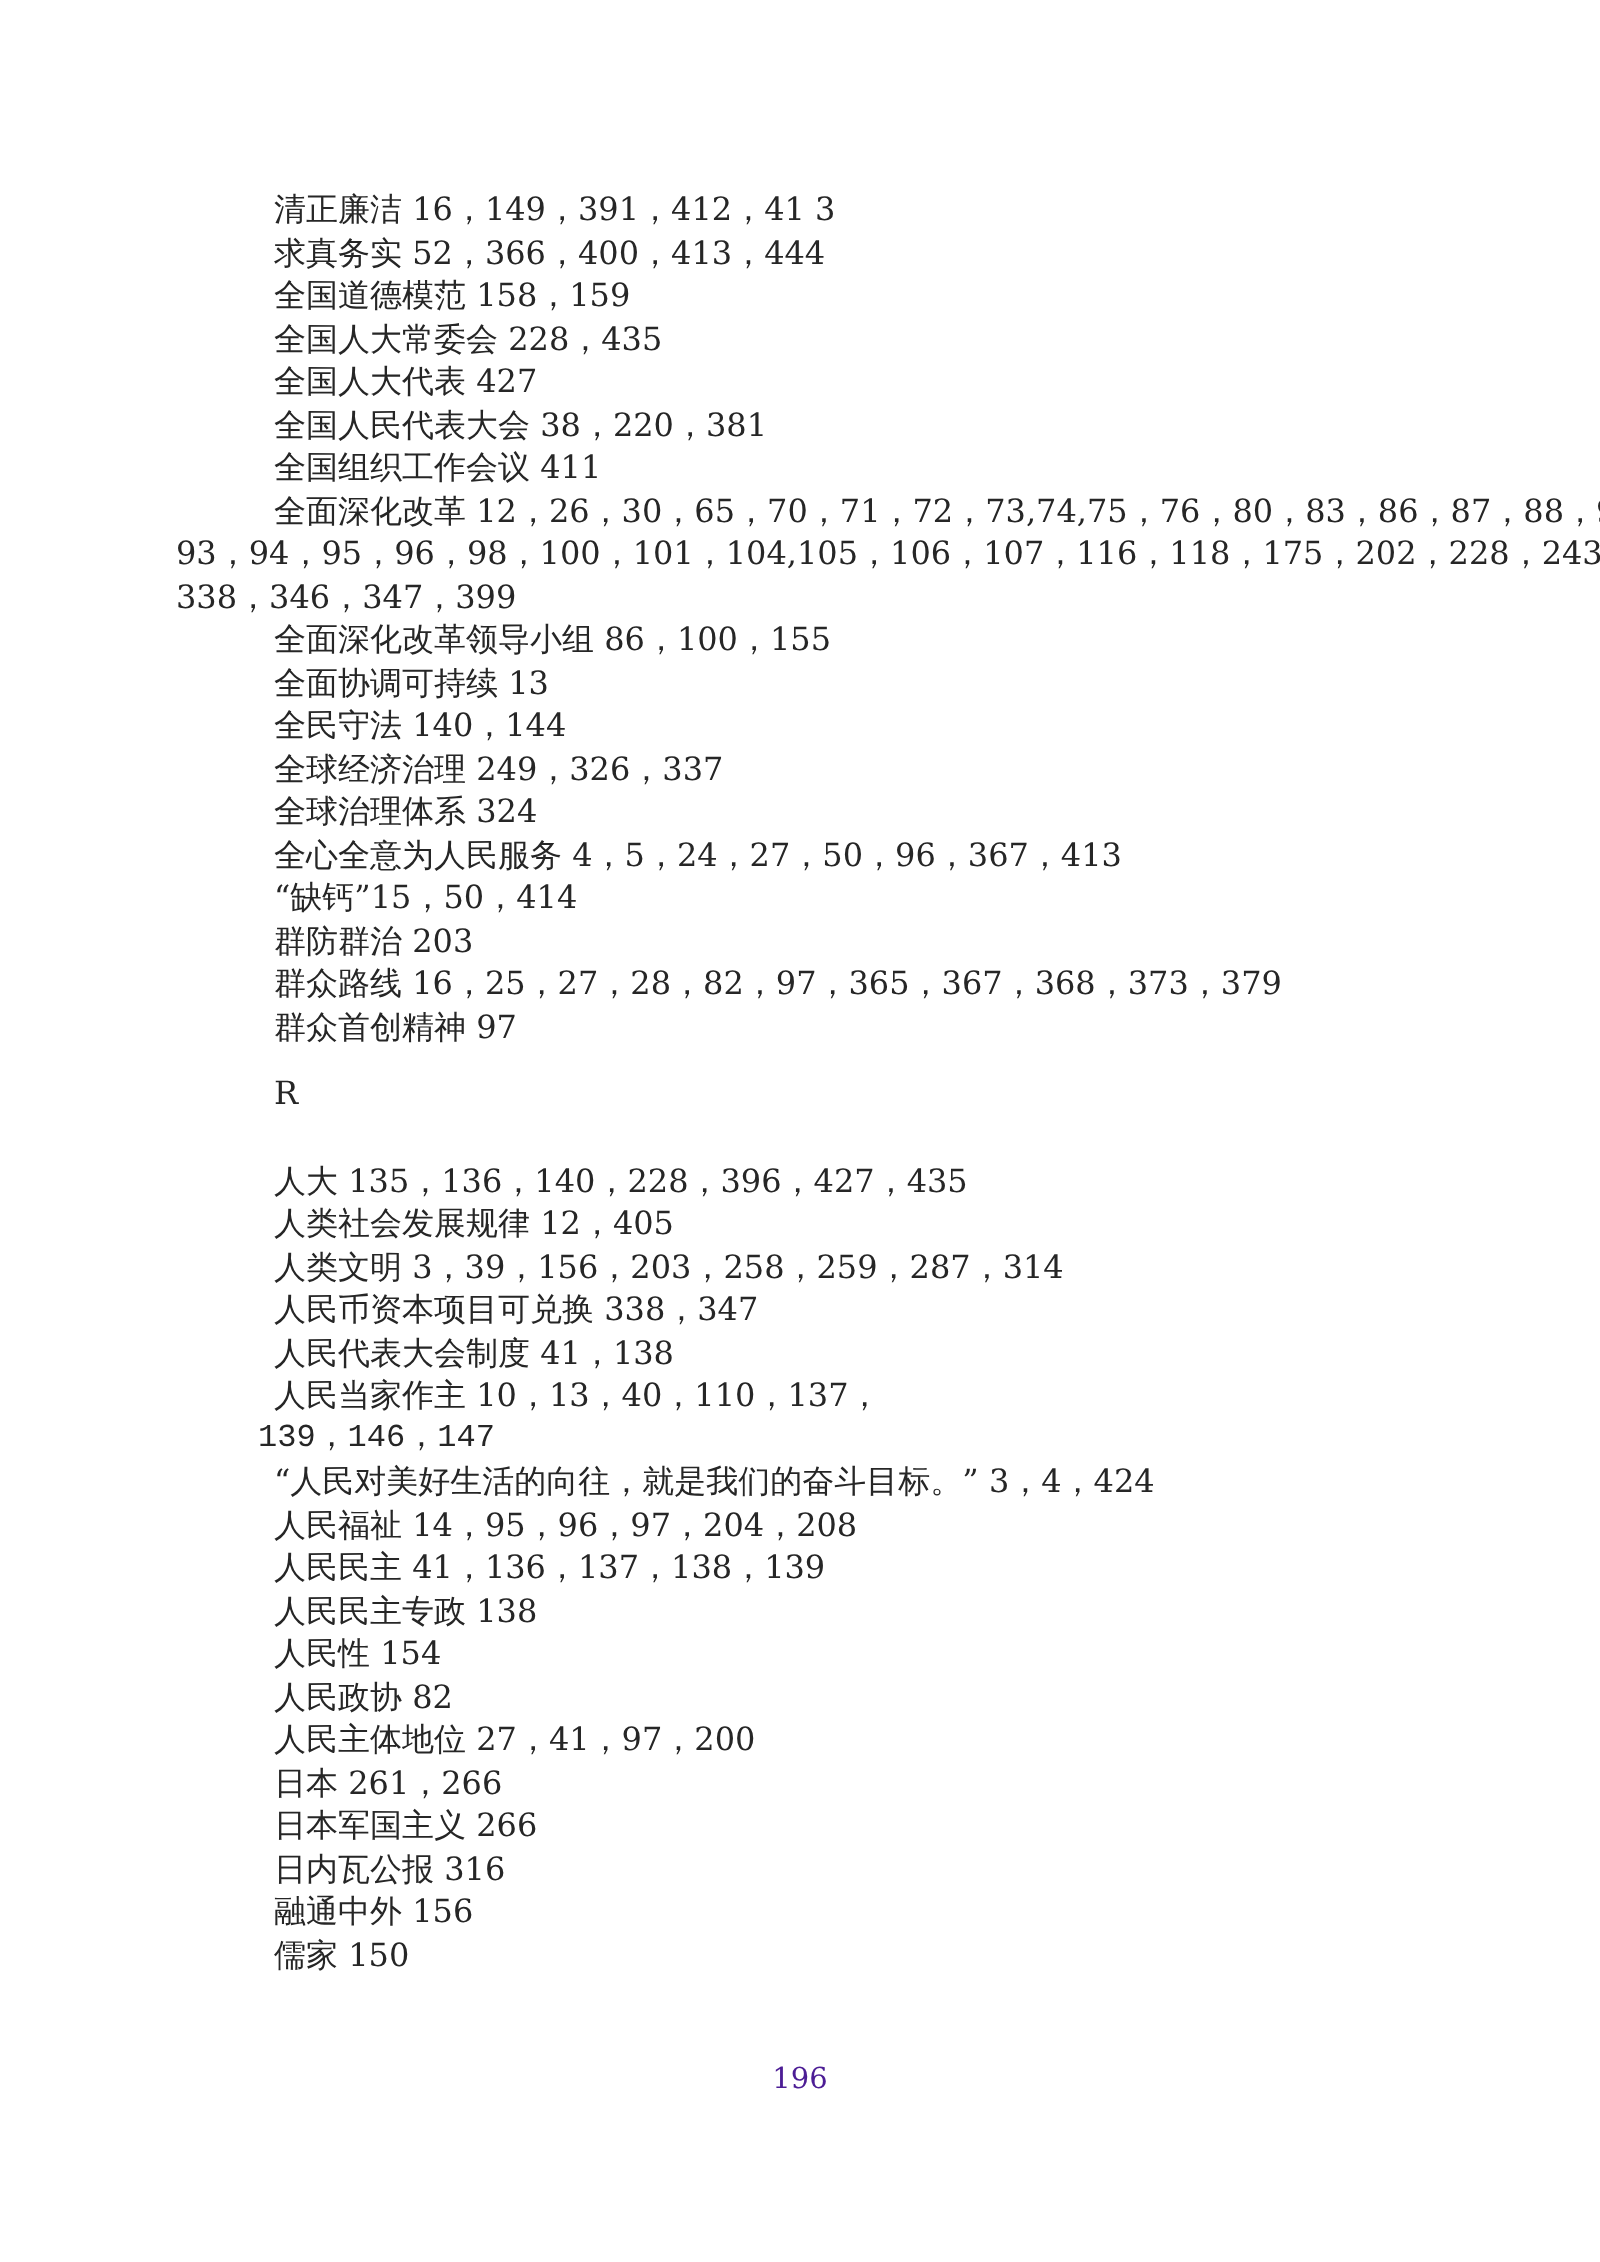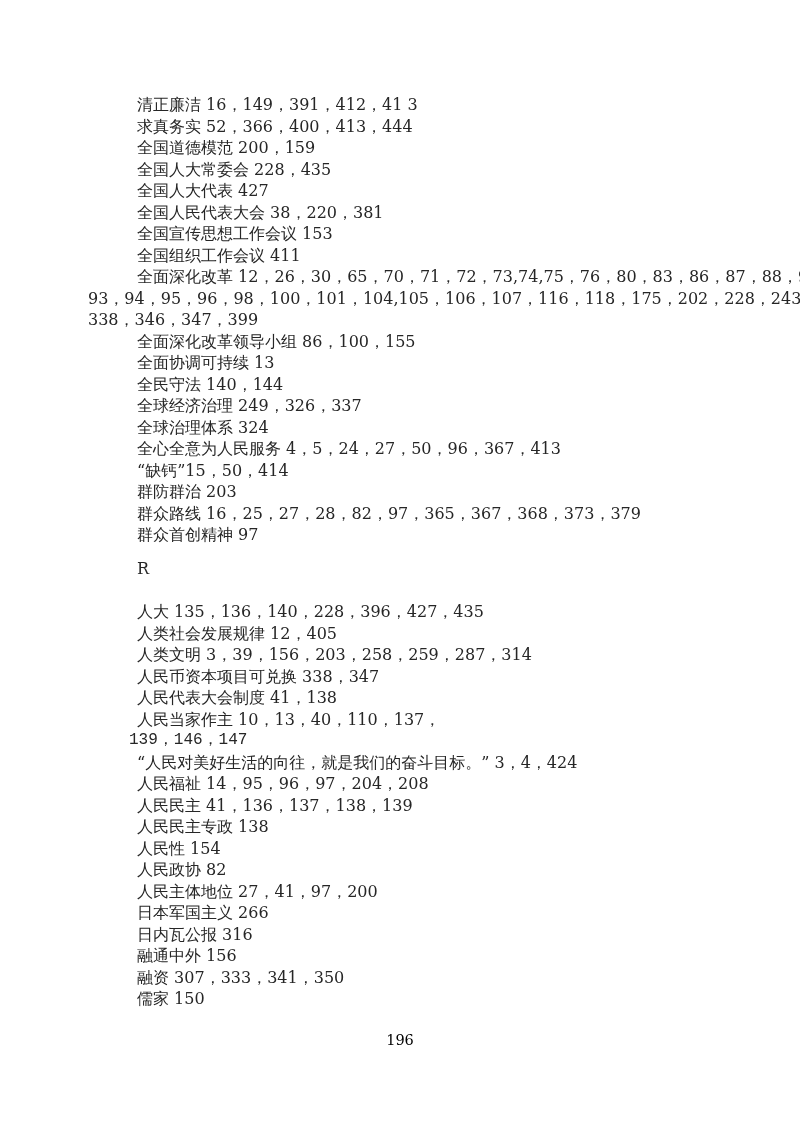--- a/index.html
+++ b/index.html
@@ -28,35 +28,34 @@
     margin-bottom:22px;
     padding-left:49px;
     letter-spacing:0.5px;
   }
   .page-footer {
     position:absolute;
     left:0; top:1032px;
     width:100%;
     text-align:center;
     font-size:14.5px;
-    color:#000000;
+    color:#4c1d95;
   }
 </style>
 </head>
 <body>
 
 <div class="page">
   <div class="index-body" id="index-body">
       <div class="line ind-entry">清正廉洁 16，149，391，412，41 3</div>
       <div class="line ind-entry">求真务实 52，366，400，413，444</div>
-      <div class="line ind-entry">全国道德模范 200，159</div>
+      <div class="line ind-entry">全国道德模范 158，159</div>
       <div class="line ind-entry">全国人大常委会 228，435</div>
       <div class="line ind-entry">全国人大代表 427</div>
       <div class="line ind-entry">全国人民代表大会 38，220，381</div>
-      <div class="line ind-entry">全国宣传思想工作会议 153</div>
       <div class="line ind-entry">全国组织工作会议 411</div>
       <div class="line ind-entry">全面深化改革 12，26，30，65，70，71，72，73,74,75，76，80，83，86，87，88，90，</div>
       <div class="line ind-flush">93，94，95，96，98，100，101，104,105，106，107，116，118，175，202，228，243，314，</div>
       <div class="line ind-flush">338，346，347，399</div>
       <div class="line ind-entry">全面深化改革领导小组 86，100，155</div>
       <div class="line ind-entry">全面协调可持续 13</div>
       <div class="line ind-entry">全民守法 140，144</div>
       <div class="line ind-entry">全球经济治理 249，326，337</div>
       <div class="line ind-entry">全球治理体系 324</div>
       <div class="line ind-entry">全心全意为人民服务 4，5，24，27，50，96，367，413</div>
@@ -72,20 +71,20 @@
       <div class="line ind-entry">人民代表大会制度 41，138</div>
       <div class="line ind-entry">人民当家作主 10，13，40，110，137，</div>
       <div class="line ind-hang">139，146，147</div>
       <div class="line ind-entry">“人民对美好生活的向往，就是我们的奋斗目标。” 3，4，424</div>
       <div class="line ind-entry">人民福祉 14，95，96，97，204，208</div>
       <div class="line ind-entry">人民民主 41，136，137，138，139</div>
       <div class="line ind-entry">人民民主专政 138</div>
       <div class="line ind-entry">人民性 154</div>
       <div class="line ind-entry">人民政协 82</div>
       <div class="line ind-entry">人民主体地位 27，41，97，200</div>
+      <div class="line ind-entry">日本 261，266</div>
       <div class="line ind-entry">日本军国主义 266</div>
       <div class="line ind-entry">日内瓦公报 316</div>
       <div class="line ind-entry">融通中外 156</div>
-      <div class="line ind-entry">融资 307，333，341，350</div>
       <div class="line ind-entry">儒家 150</div>
     </div>
   <div class="page-footer">196</div>
 </div>
 
 </body></html>

